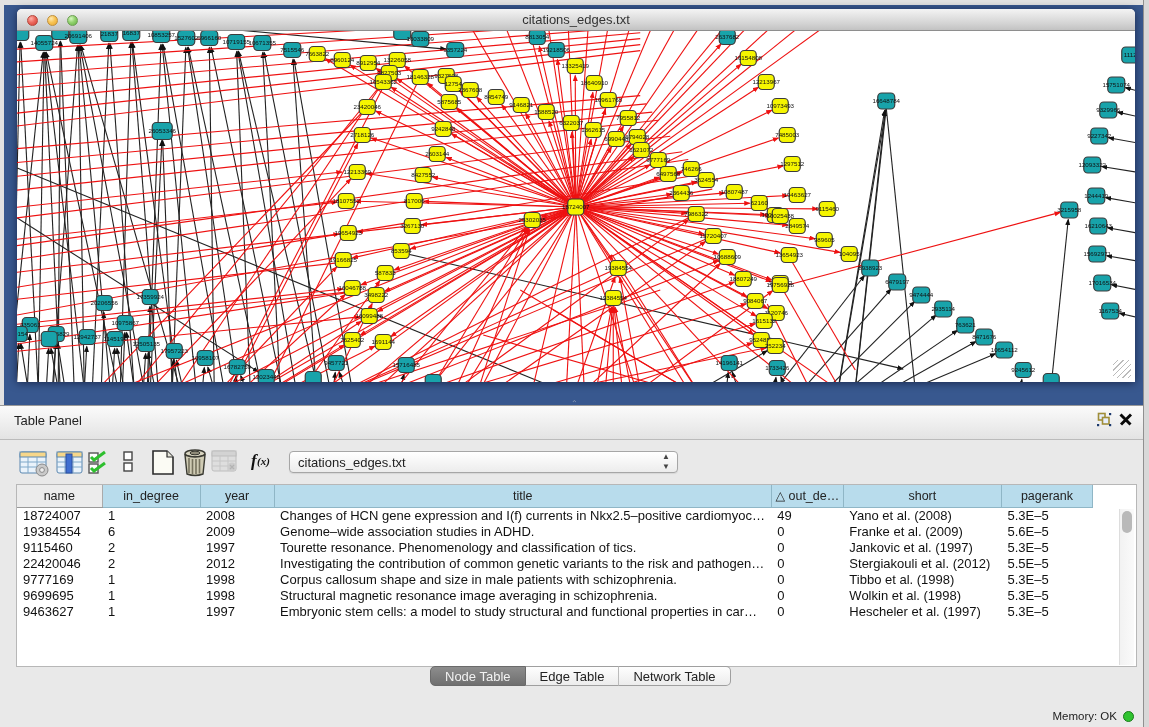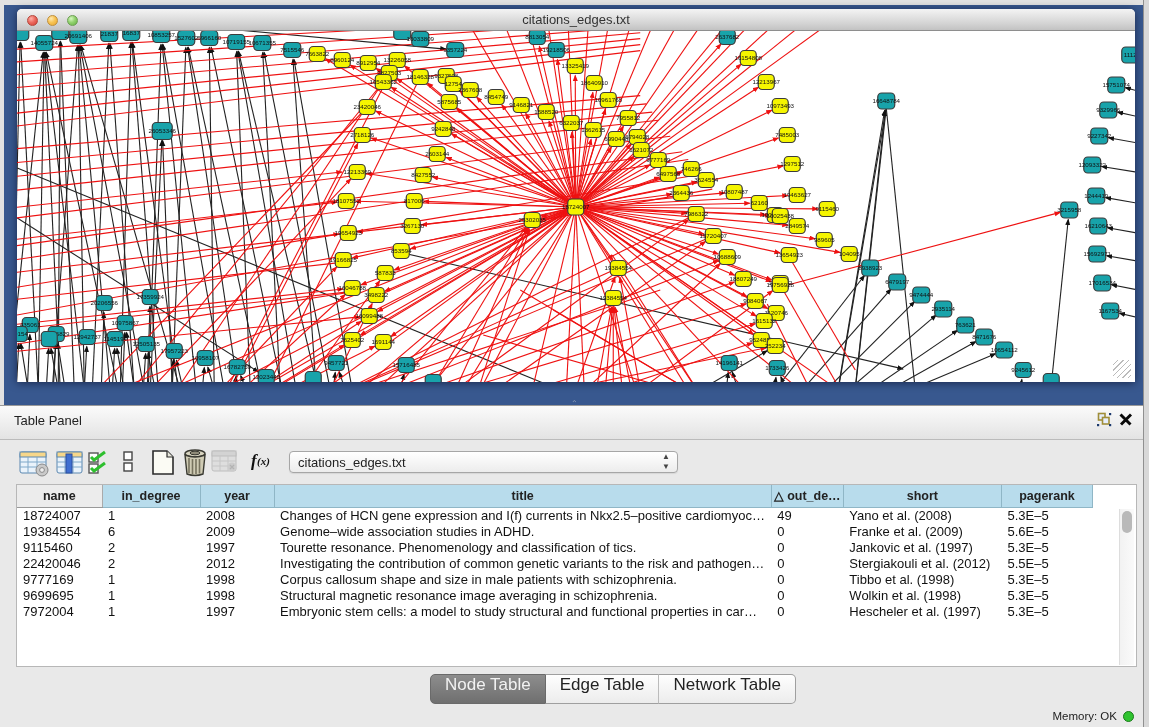--- a/index.html
+++ b/index.html
@@ -14,26 +14,26 @@
 .grip{position:absolute;right:4px;bottom:4px;width:18px;height:18px;background:repeating-linear-gradient(135deg,transparent,transparent 3px,#bbb 3px,#bbb 4px)}
 .panel{position:absolute;left:0px;top:405px;width:1143px;height:322px;background:#e9e9e9;border-top:1px solid #9a9a9a}
 .phead{position:absolute;left:0;top:0;width:100%;height:34px;background:linear-gradient(#fbfbfb,#e3e3e3);border-bottom:1px solid #bbb}
 .phead .t{position:absolute;left:14px;top:7px;font-size:13px;color:#222}
 .picons{position:absolute;right:6px;top:6px}
 .toolbar{position:absolute;left:0;top:28px;width:100%;height:50px}
 .combo{position:absolute;left:289px;top:45px;width:389px;height:22px;border:1px solid #a6a6a6;border-radius:4px;background:linear-gradient(#fff,#ececec);box-shadow:0 1px 1px rgba(0,0,0,.08);font-size:13px;color:#222;line-height:21px;padding-left:8px}
 .combo .arr{position:absolute;right:7px;top:0;font-size:8px;color:#444;line-height:10px}
 .tablewrap{position:absolute;left:16px;top:78px;width:1121px;height:183px;background:#fff;border:1px solid #b7b7b7}
 table.dt{border-collapse:collapse;font-size:13px;color:#111;table-layout:fixed;width:1076px}
-table.dt th{background:#b8dcec;border-right:1px solid #8fb6c6;border-bottom:1px solid #8fb6c6;font-weight:bold;font-size:12.5px;height:22px;padding:0;color:#222}
+table.dt th{background:#b8dcec;border-right:1px solid #8fb6c6;border-bottom:1px solid #8fb6c6;font-weight:normal;font-size:12.5px;height:22px;padding:0;color:#222}
 table.dt th.gray{background:#ececec;border-right:1px solid #aaa;border-bottom:1px solid #999}
 table.dt td{height:16px;padding:0 0 0 6px;white-space:nowrap;overflow:hidden;border:0;line-height:16px}
 .vsb{position:absolute;right:2px;top:24px;width:15px;height:156px;background:linear-gradient(90deg,#f2f2f2,#fafafa);border-left:1px solid #ddd}
 .vsb .thumb{position:absolute;left:2px;top:2px;width:10px;height:22px;border-radius:6px;background:#b9b9b9}
-.tabs{position:absolute;left:430px;top:268px;height:30px;display:flex;font-size:17px}
+.tabs{position:absolute;left:430px;top:260px;height:20px;display:flex;font-size:13px}
 .tab{border:1px solid #9f9f9f;background:linear-gradient(#fefefe,#ececec);color:#222;padding:0 14px;line-height:19px}
 .tab.sel{background:linear-gradient(#8d8d8d,#6f6f6f);color:#f2f2f2;border-color:#6a6a6a;border-radius:5px 0 0 5px}
 .tab.mid{border-left:0;border-right:1px solid #bbb}
 .tab.last{border-left:1px solid #9f9f9f;border-radius:0 5px 5px 0;border-left:0}
 .mem{position:absolute;right:26px;top:304px;font-size:11.5px;color:#222}
 .memdot{position:absolute;right:9px;top:305px;width:11px;height:11px;border-radius:50%;background:#2fc32f;border:1px solid #1a7a1a}
 .rstrip{position:absolute;right:0;top:0;width:6px;height:727px;background:#d8d8d8;border-left:1px solid #909090}
 .divider{position:absolute;left:571px;top:399px;color:#8a9ab5;font-size:8px}
 </style></head><body>
 <div class="desktop"></div>
@@ -744,21 +744,21 @@
   <tr>
             <td>9699695</td>
             <td>1</td>
             <td>1998</td>
             <td>Structural magnetic resonance image averaging in schizophrenia.</td>
             <td>0</td>
             <td>Wolkin et al. (1998)</td>
             <td>5.3E–5</td>
           </tr>
   <tr>
-            <td>7972004</td>
+            <td>9463627</td>
             <td>1</td>
             <td>1997</td>
             <td>Embryonic stem cells: a model to study structural and functional properties in car…</td>
             <td>0</td>
             <td>Hescheler et al. (1997)</td>
             <td>5.3E–5</td>
           </tr>
   </tbody>
       </table>
   <div class="vsb">

